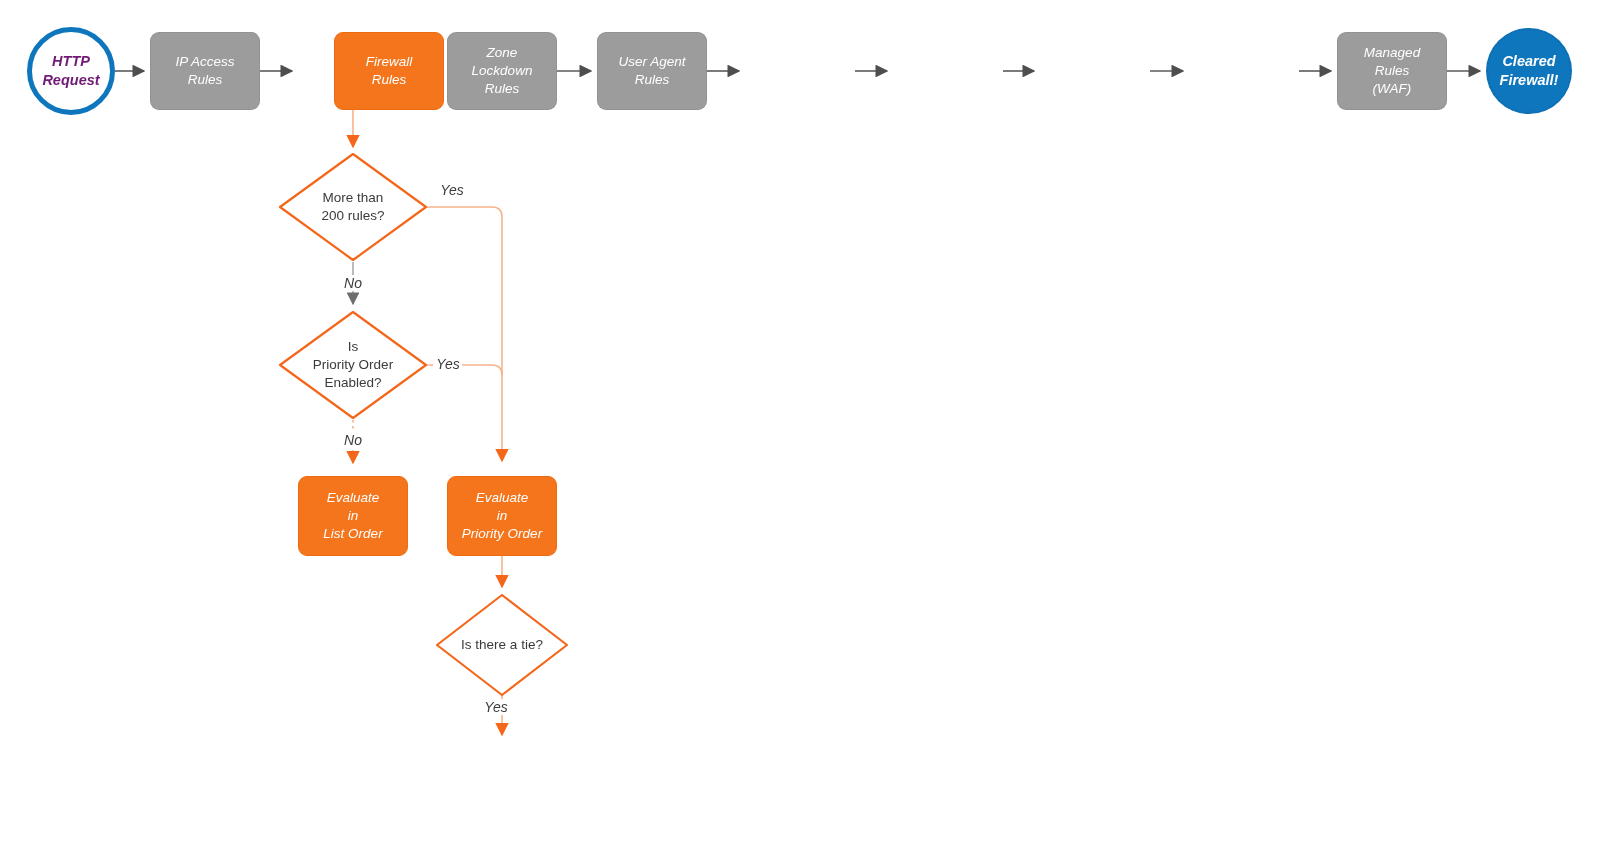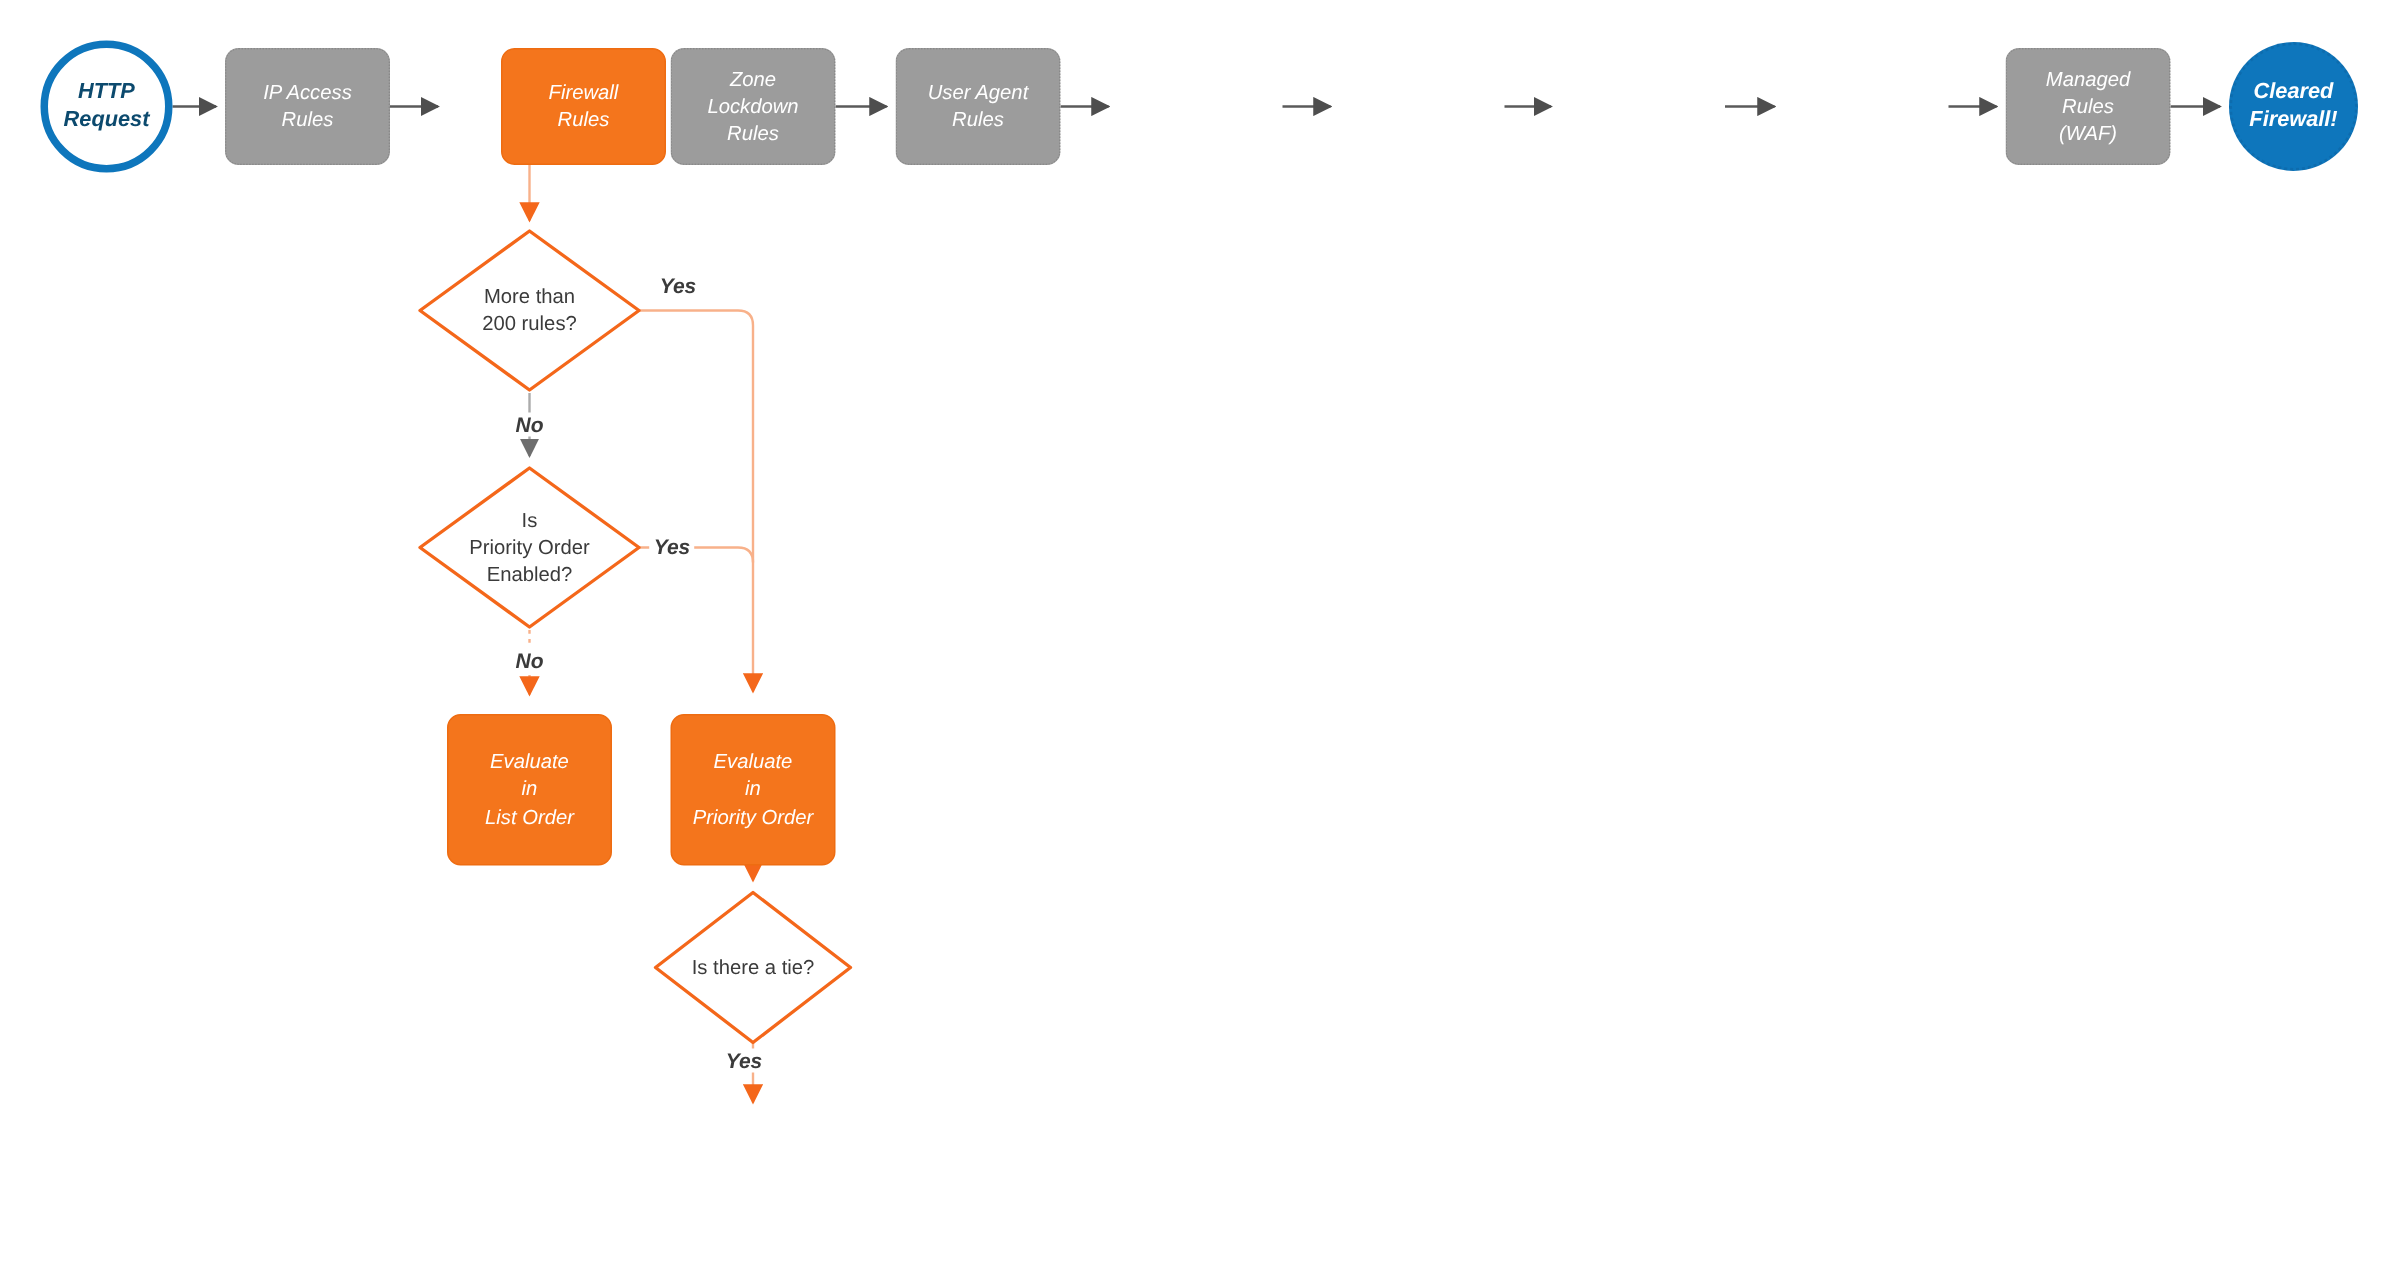--- a/index.html
+++ b/index.html
@@ -21,43 +21,43 @@
     color:#ffffff; font-style:italic; font-size:13.5px; line-height:1.32;
   }
   .stage.highlight { background:#f4751c; border:1px solid #ee6c11;margin-left:36px; }
 
   .terminal {
     border-radius:50%; font-weight:bold; font-style:italic;
     font-size:14.5px; line-height:1.3;
   }
   .terminal.start {
     left:27px; top:27px; width:88px; height:88px;
-    background:#ffffff; border:5px solid #0e76bc; color:#0c4a6e;
+    background:#ffffff; border:5px solid #0e76bc; color:#701a75;
   }
   .terminal.end {
     left:1486px; top:28px; width:86px; height:86px;
     background:#0e76bc; border:2px dotted #0d6cae; color:#ffffff;
   }
 
   .proc {
-    width:110px; height:101px;
+    width:110px; height:80px;
     background:#f4751c; border:1px solid #ee6c11; border-radius:9px;
     color:#ffffff; font-style:italic; font-size:13.5px; line-height:1.35;
   }
 
   .dtext {
     position:absolute; transform:translate(-50%,-50%);
     color:#3b3b3b; font-size:13.5px; line-height:1.32;
     text-align:center; white-space:pre-line; width:130px;
   }
 
   .edge-label {
     position:absolute; transform:translate(-50%,-50%);
     color:#3b3b3b; font-style:italic; font-size:14px;
-    background:#ffffff; padding:0 3px; white-space:nowrap;font-weight:bold;
+    background:#ffffff; padding:0 3px; white-space:nowrap;
   }
 </style>
 </head>
 <body>
 
 <div class="canvas">
 
   <svg class="connectors" viewBox="0 0 1600 858" xmlns="http://www.w3.org/2000/svg">
     <defs>
       <marker id="arrowDark" viewBox="0 0 10 10" refX="9" refY="5" markerWidth="8" markerHeight="8" orient="auto-start-reverse">

